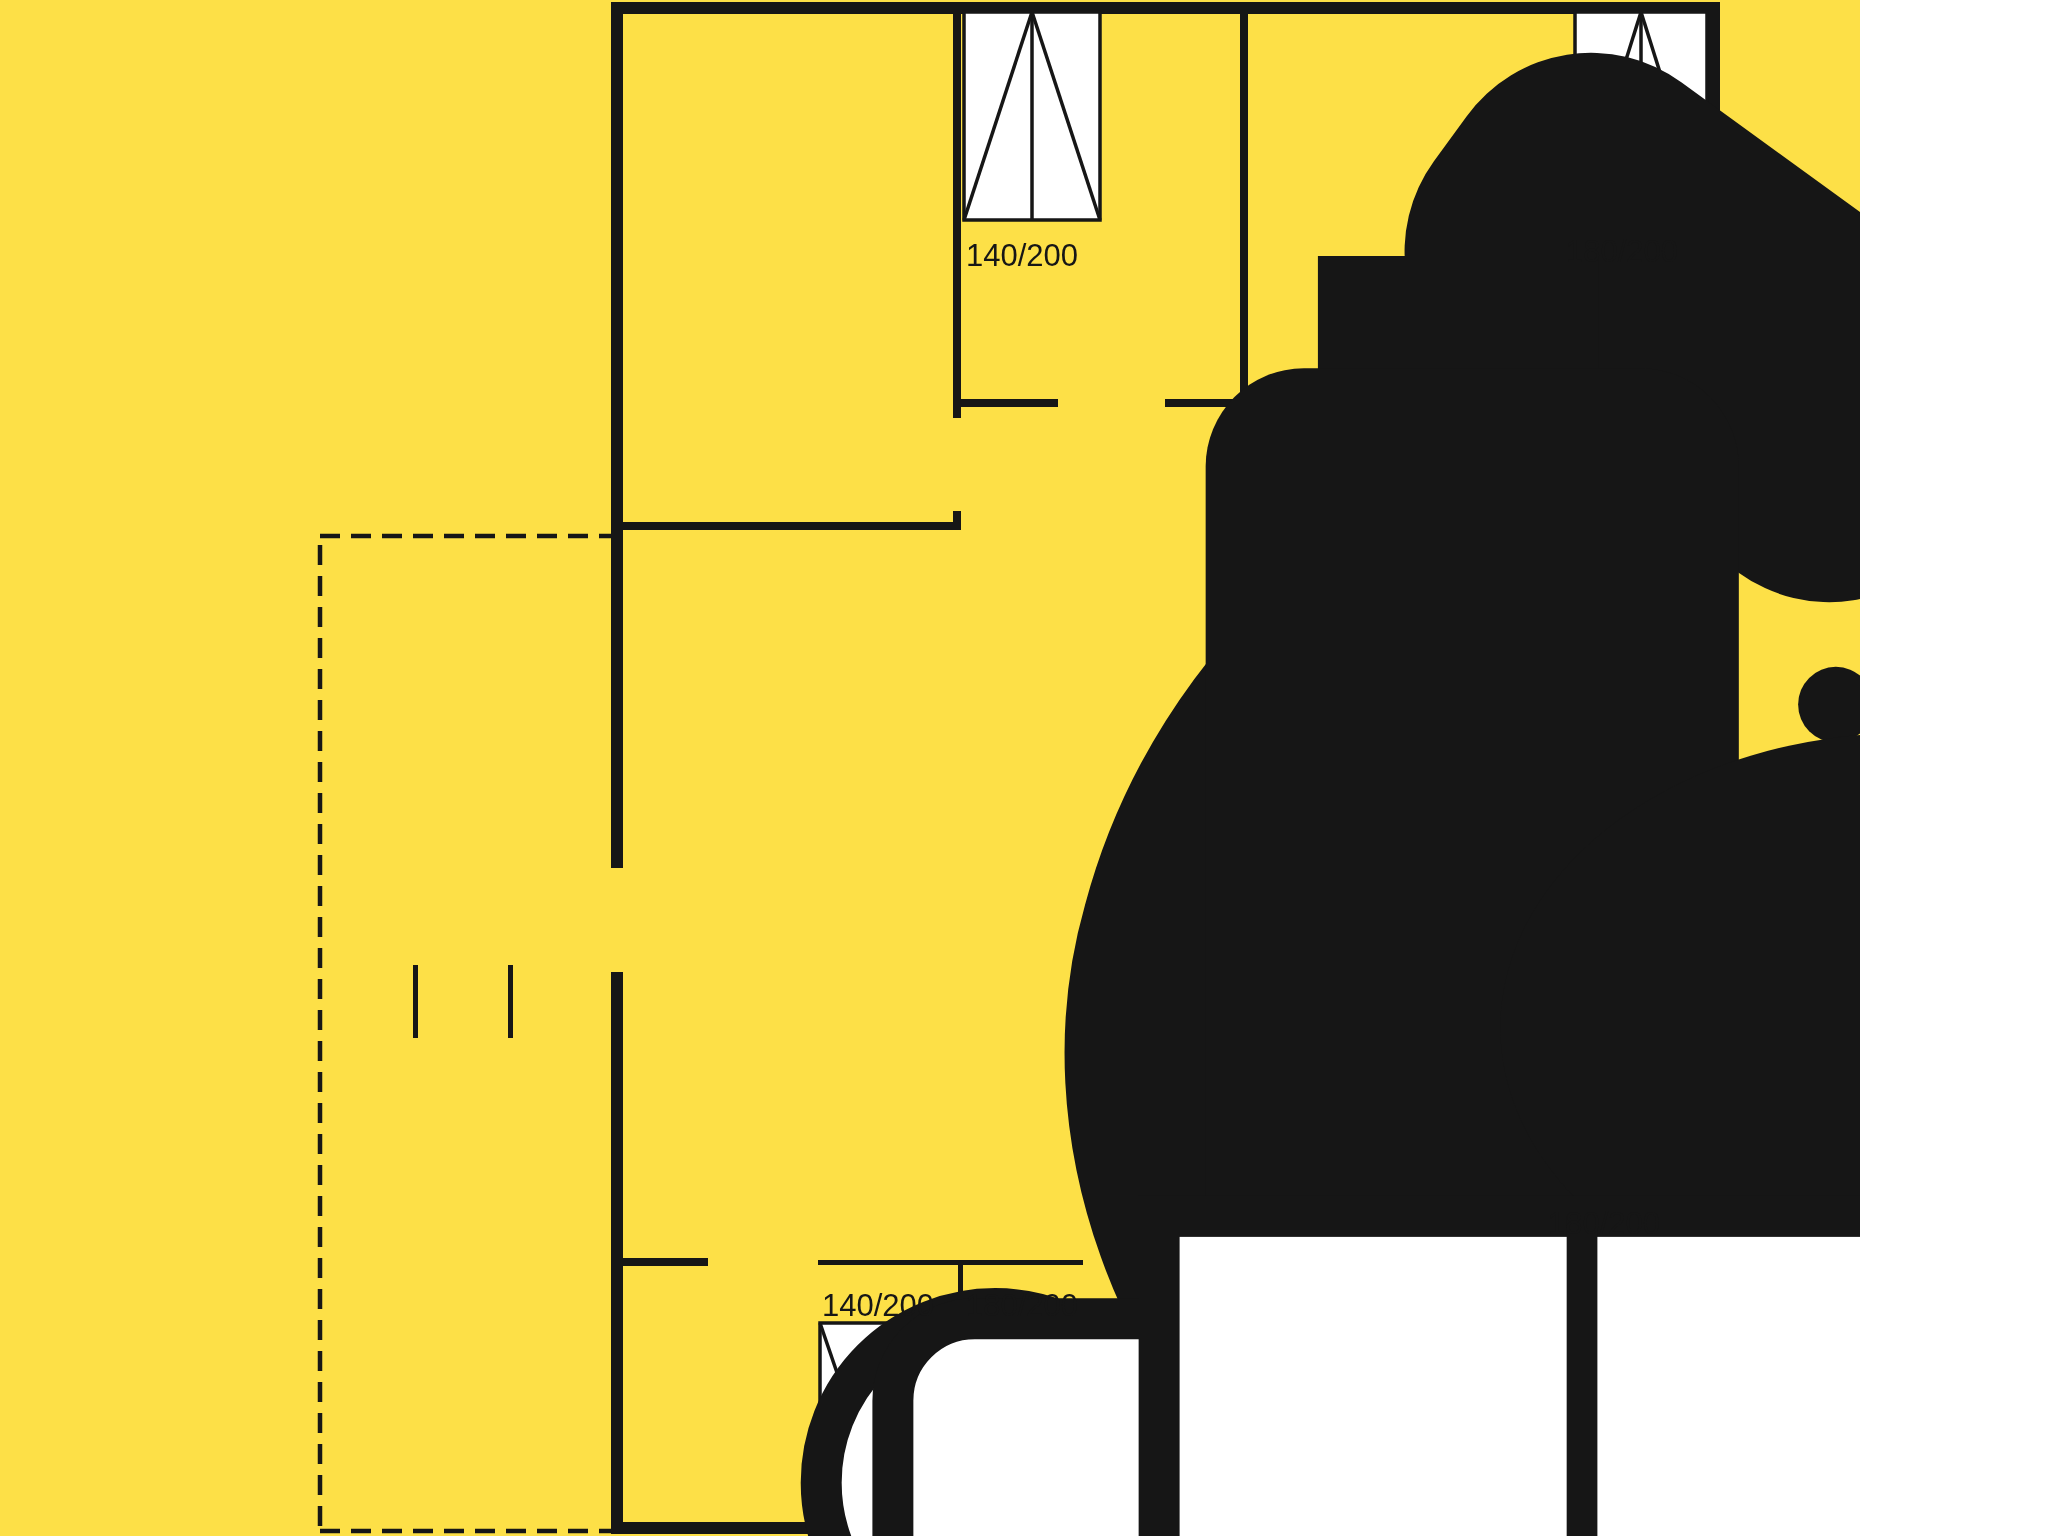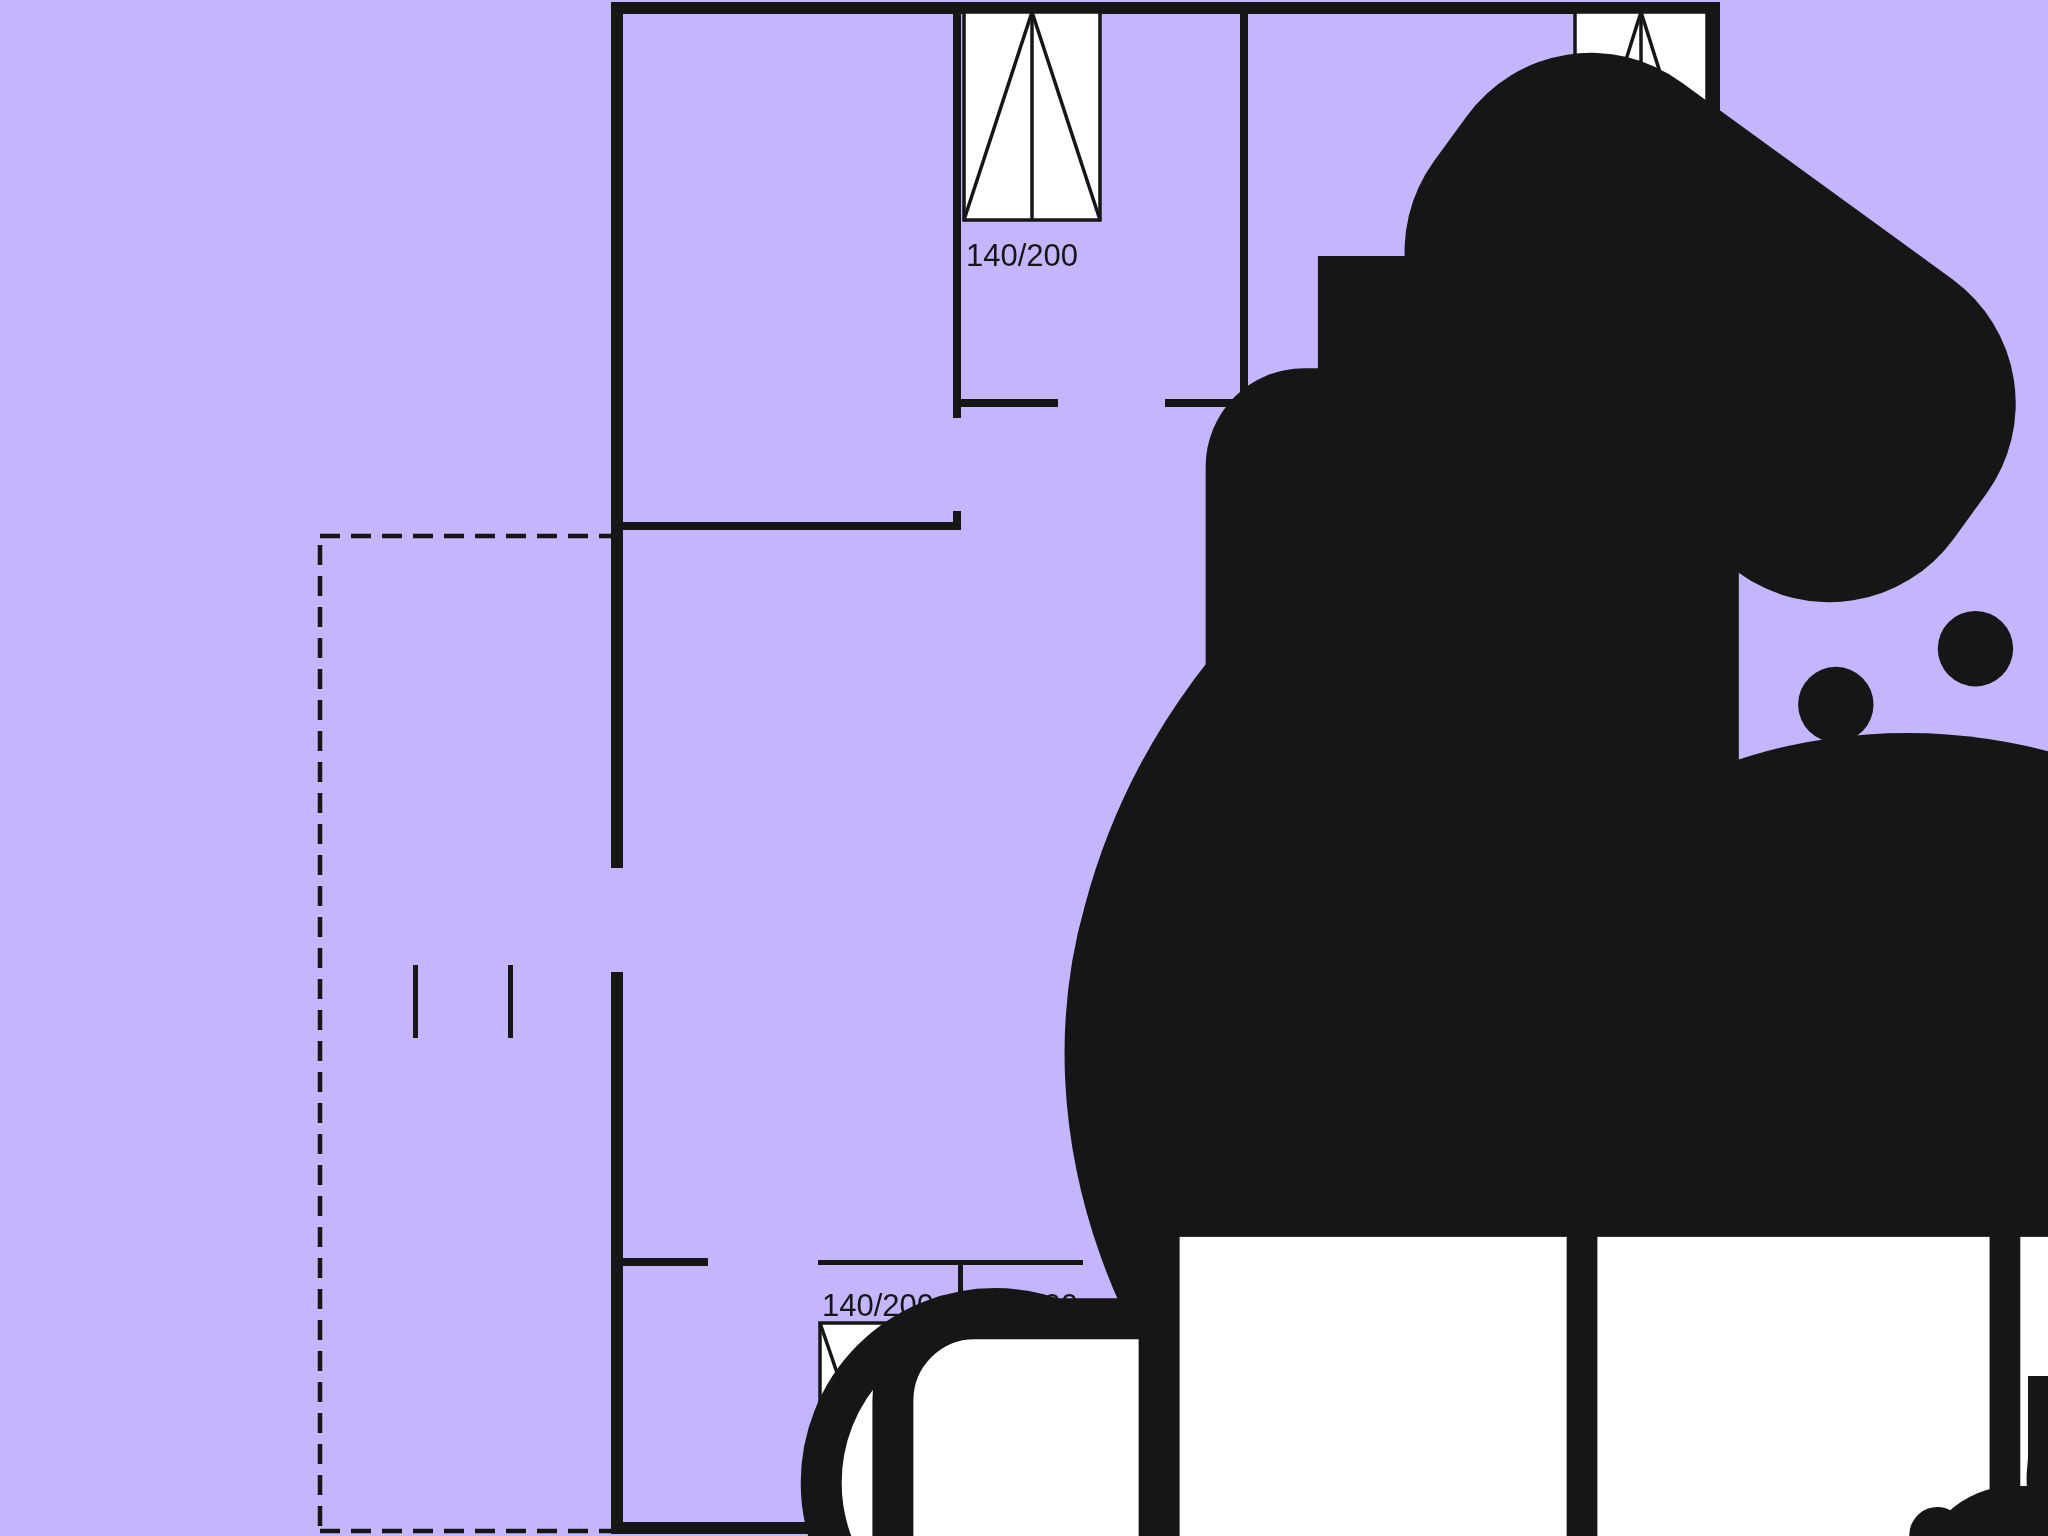--- a/index.html
+++ b/index.html
@@ -1,16 +1,16 @@
 <!DOCTYPE html>
 <html><head>
 <meta charset="utf-8">
 <style>
   html,body{margin:0;padding:0;background:#ffffff;}
-  .stage{position:relative;width:2048px;height:1536px;background:#c4b5fd;overflow:hidden;
+  .stage{position:relative;width:1860px;height:1536px;background:#fde047;overflow:hidden;
          font-family:"Liberation Sans", sans-serif;text-align:center;}
   svg{position:absolute;left:0;top:0;}
   text{font-family:"Liberation Sans", sans-serif;}
 </style>
 </head>
 <body>
 
 <div class="stage">
   <svg id="plan" width="2048" height="1536" viewBox="0 0 2048 1536" xmlns="http://www.w3.org/2000/svg" xmlns:xlink="http://www.w3.org/1999/xlink">
     <defs>

